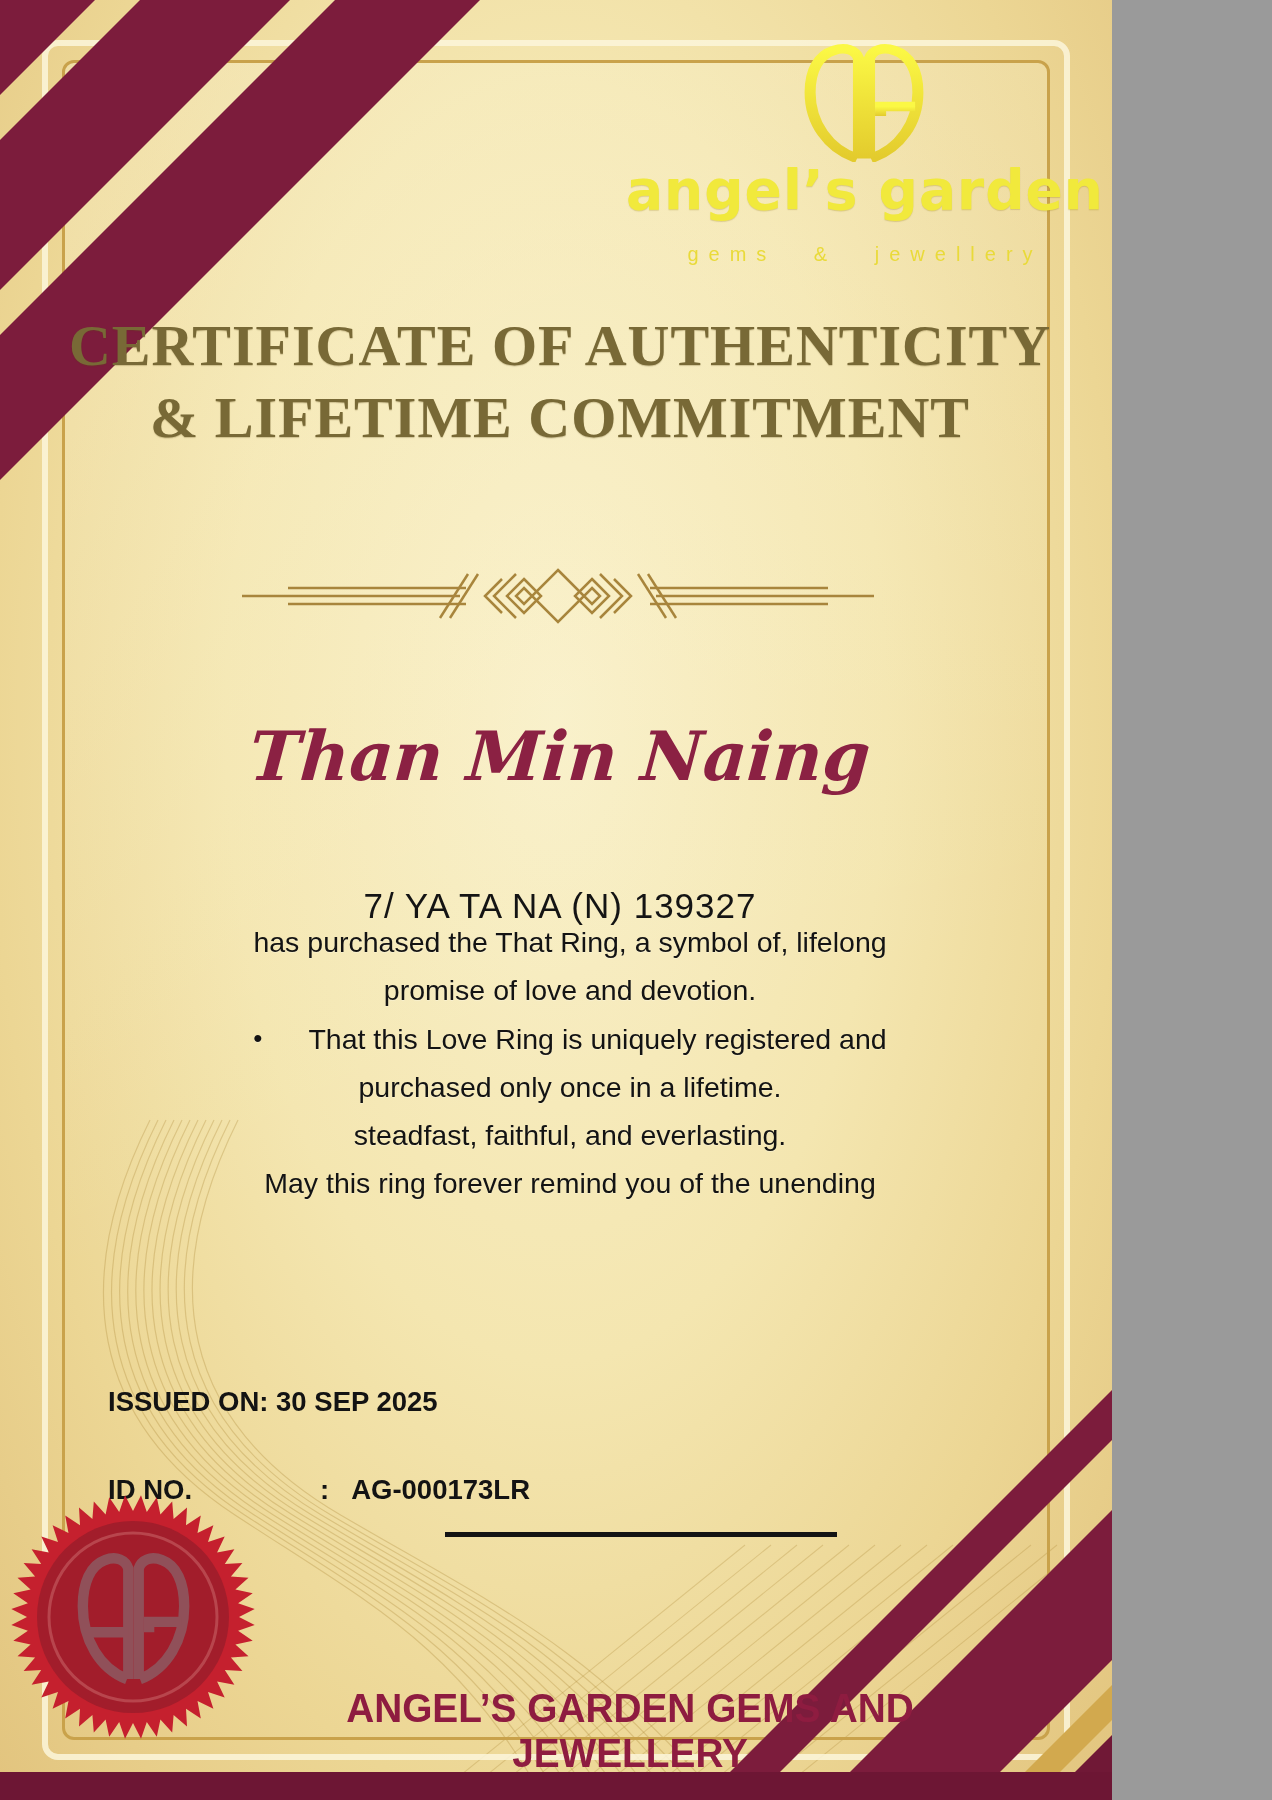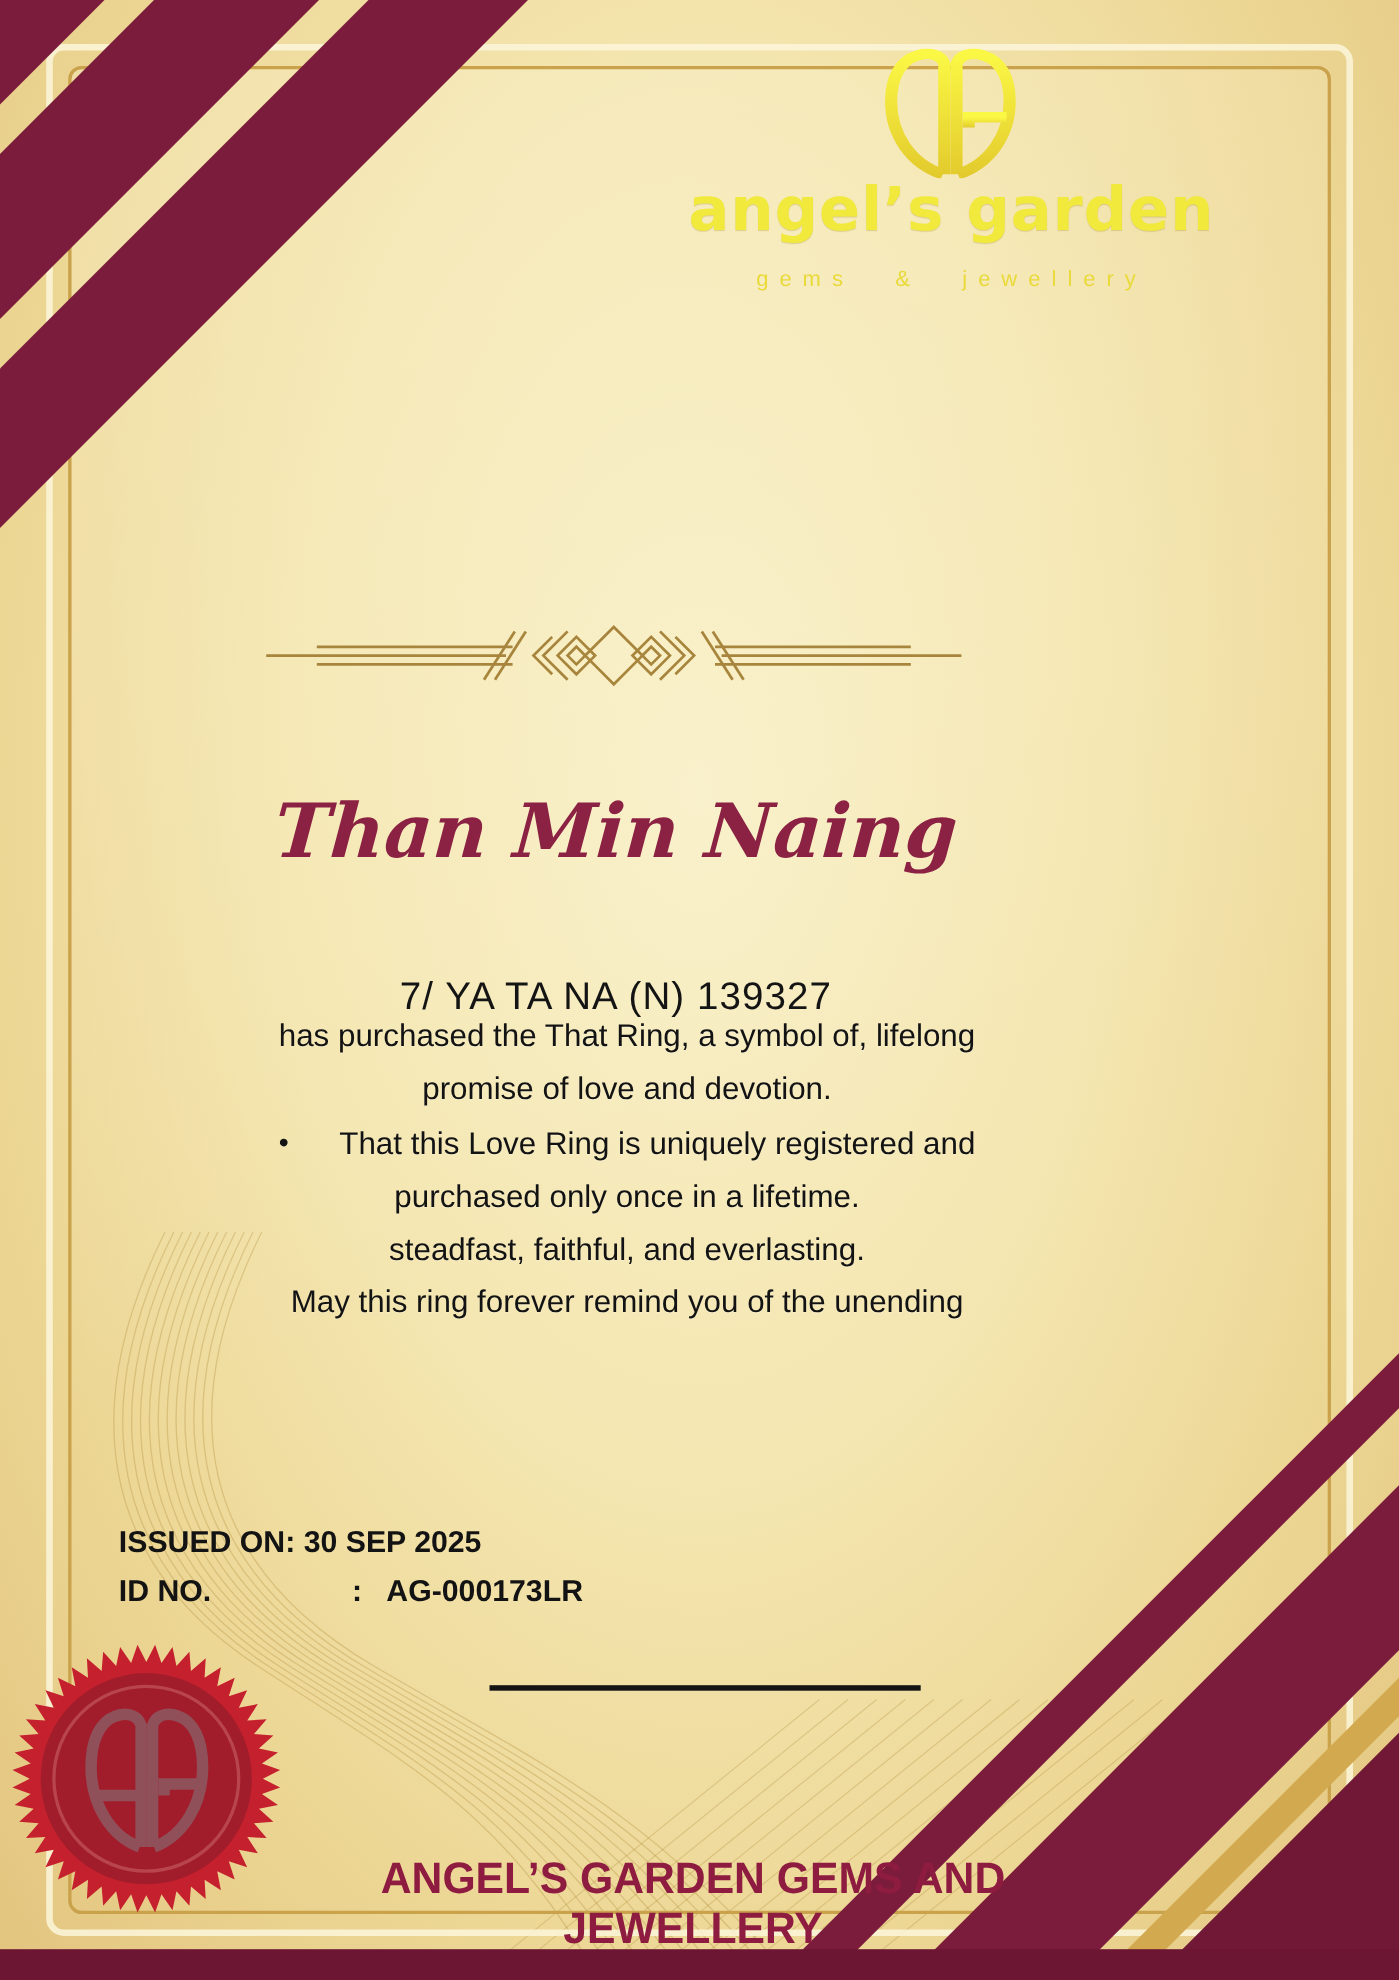--- a/index.html
+++ b/index.html
@@ -1,16 +1,16 @@
 <!DOCTYPE html>
 <html><head>
 <meta charset="utf-8">
 <style>
   html,body{margin:0;padding:0;background:#9a9a9a;}
-  .page{position:relative;width:1272px;height:1800px;overflow:hidden;
+  .page{position:relative;width:1112px;height:1800px;overflow:hidden;
         font-family:"Liberation Sans",sans-serif;
         background:
           radial-gradient(ellipse at 50% 40%, #f9f0c9 0%, #f4e6b0 42%, #ecd694 72%, #e2c47e 100%);}
   
   .frame-light{position:absolute;left:42px;top:40px;right:42px;bottom:40px;
                border:6px solid rgba(252,246,218,.85);border-radius:16px;z-index:2;}
   .frame-gold{position:absolute;left:62px;top:60px;right:62px;bottom:60px;
               border:3px solid #c9a24b;border-radius:12px;z-index:2;
               background:linear-gradient(160deg, rgba(255,252,230,.25), rgba(255,250,220,0) 60%);}
   
@@ -37,21 +37,21 @@
   .nrc{position:absolute;left:60px;top:886px;width:1000px;text-align:center;z-index:4;
        font-size:35px;color:#141414;letter-spacing:1px;}
   
   .bodytext{position:absolute;left:150px;top:918px;width:840px;z-index:4;
             font-size:28.5px;line-height:48px;color:#131313;text-align:center;
             text-shadow:0 1px 0 rgba(255,255,255,.25);}
   .bodytext .bullet{display:inline-block;margin-right:46px;font-size:26px;vertical-align:2px;}
   
   .issued{position:absolute;left:108px;top:1386px;z-index:4;font-size:27.5px;font-weight:700;color:#131313;}
   .idrow{position:absolute;left:108px;top:1430px;z-index:4;font-size:27.5px;font-weight:700;color:#131313;}
-  .idrow .lbl{display:inline-block;width:212px;}
+  .idrow .lbl{display:inline-block;width:212px;margin-top:44px;}
   .idrow .sep{display:inline-block;margin-right:22px;}
   
   .sigline{position:absolute;left:445px;top:1532px;width:392px;height:5px;background:#141414;z-index:4;}
   .org{position:absolute;left:230px;top:1686px;width:800px;text-align:center;z-index:4;
        font-size:40px;font-weight:700;color:#8e1c40;transform:scaleX(.97);letter-spacing:0;}
   .seal{position:absolute;left:8px;top:1492px;z-index:6;}
 </style>
 </head>
 <body>
 
@@ -117,20 +117,24 @@
     <g stroke="url(#ygrad)" stroke-width="16" fill="none">
       <path d="M 100,194 C 58,178 32,133 32,82 C 32,45 44,19 66,11 C 84,4 98,11 102,24 L 102,194"></path>
       <path d="M 40,122 L 102,122"></path>
       <path d="M 120,194 C 162,178 188,133 188,82 C 188,45 176,19 154,11 C 136,4 122,11 118,24 L 118,194"></path>
       <path d="M 184,106 L 134,106 L 134,122"></path>
     </g>
   </svg>
   <div class="wordmark">angel’s garden</div>
   <div class="tagline">gems &amp; jewellery</div>
 
+  <div class="title">
+    <div>CERTIFICATE OF AUTHENTICITY</div>
+    <div>&amp; LIFETIME COMMITMENT</div>
+  </div>
 
   <svg class="divider" width="660" height="60" viewBox="0 0 660 60">
     <g stroke="#a8853c" stroke-width="2.5" fill="none">
 
       <path d="M 60,22 L 238,22"></path>
         <path d="M 14,30 L 232,30"></path>
         <path d="M 60,38 L 238,38"></path>
       <path d="M 250,8 L 222,52"></path>
         <path d="M 240,8 L 212,52"></path>
 

